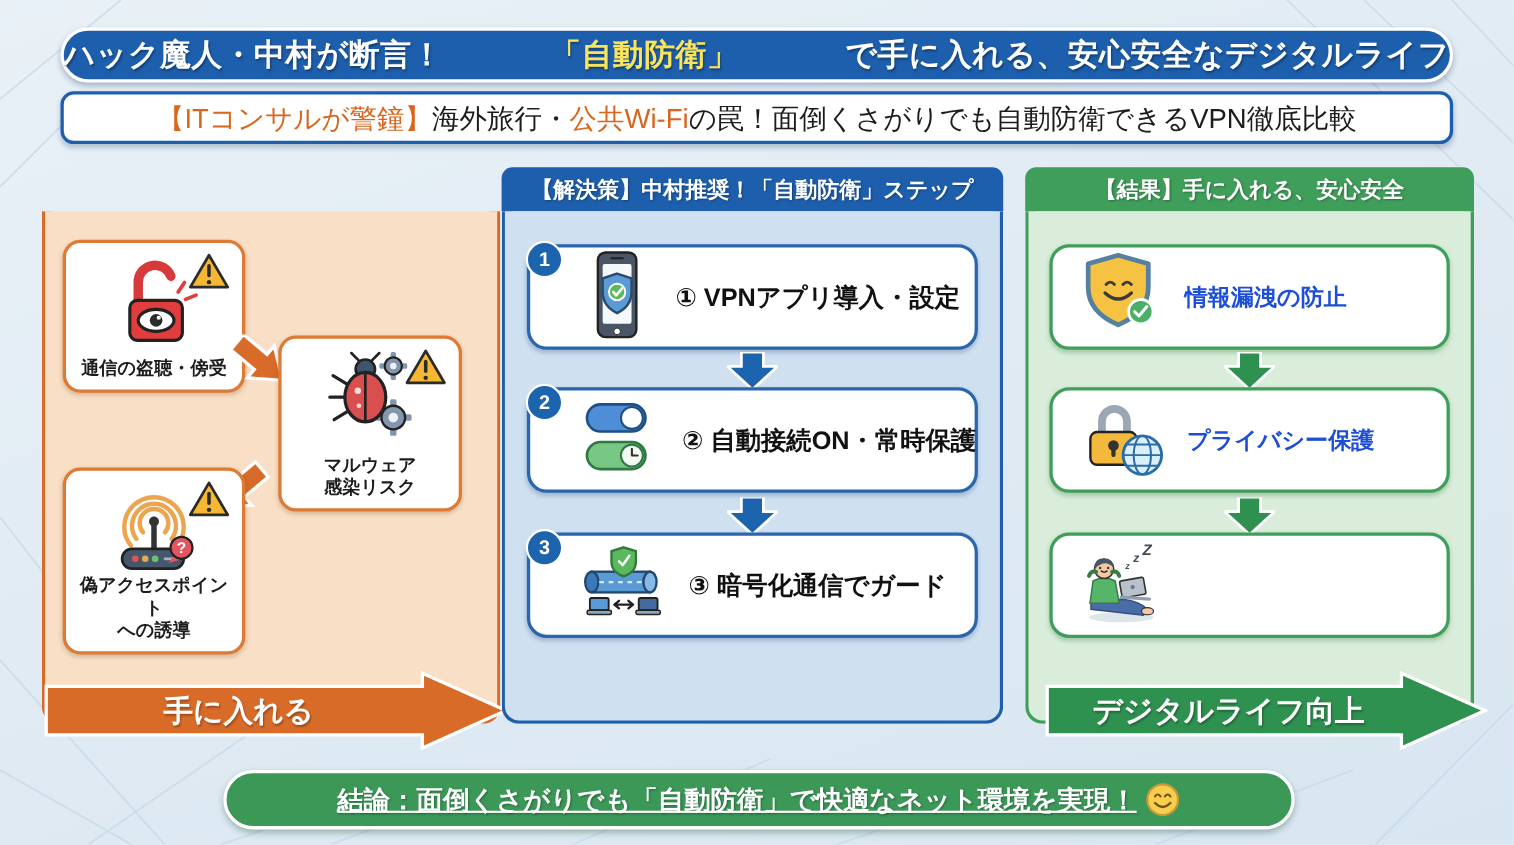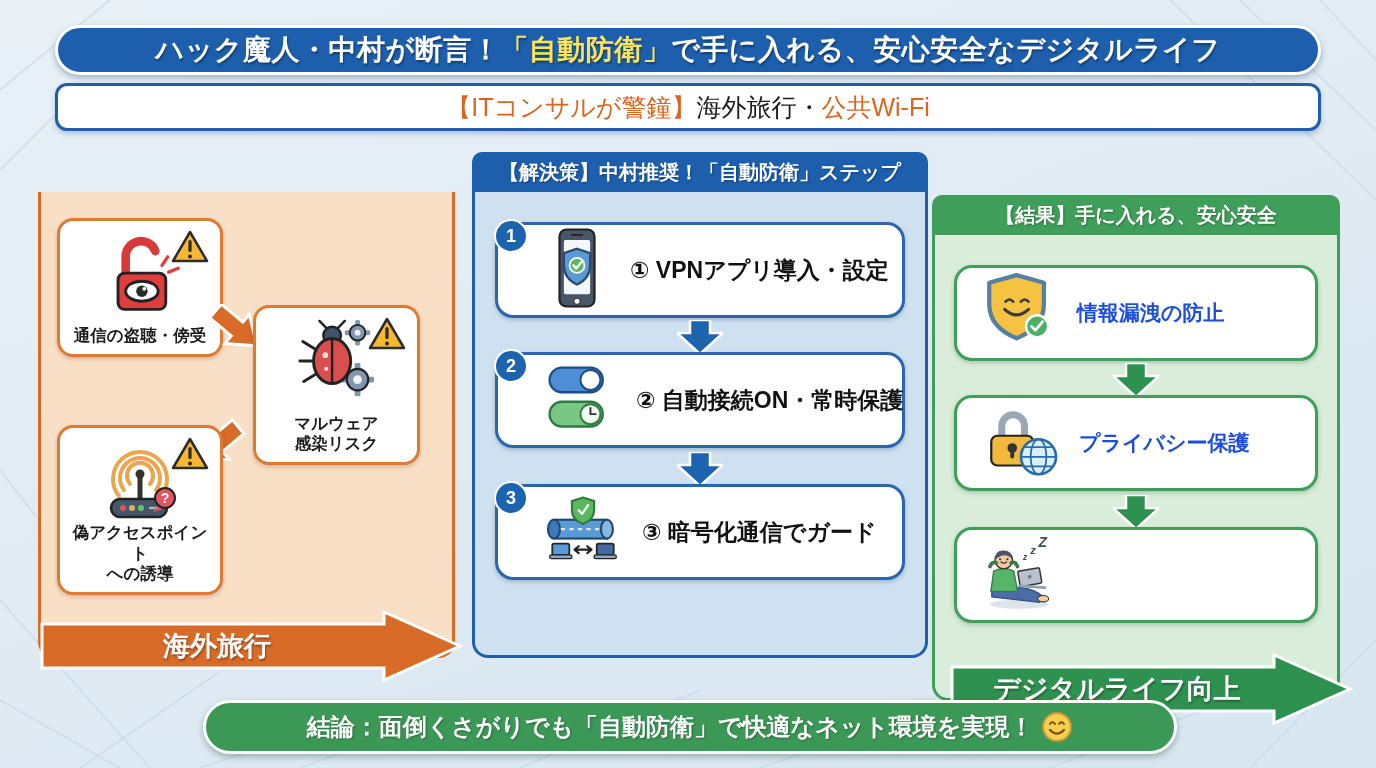--- a/index.html
+++ b/index.html
@@ -4,34 +4,34 @@
 <style>
   html,body{margin:0;padding:0;background:#e4edf5;}
   *{box-sizing:border-box;font-family:"Liberation Sans","DejaVu Sans",sans-serif;}
   #stage{position:relative;width:1376px;height:768px;overflow:hidden;
          background:linear-gradient(160deg,#e9f1f7 0%,#dfeaf3 55%,#d8e6f1 100%);}
   #mesh{position:absolute;inset:0;z-index:0;}
   .layer{position:absolute;z-index:1;}
 
   
   .banner1{left:55px;top:25px;width:1266px;height:50px;background:#1d5fad;
-           border:3px solid #ffffff;border-radius:26px;display:flex;align-items:center;justify-content:center;
+           border:3px solid #ffffff;border-radius:26px;display:flex;align-items:center;justify-content:space-between;
            color:#fff;font-weight:bold;font-size:28px;letter-spacing:.5px;
            box-shadow:0 3px 6px rgba(30,60,100,.35);text-shadow:1px 2px 2px rgba(0,0,0,.35);}
   .banner1 .hl{color:#f9e45b;}
   .banner2{left:55px;top:83px;width:1266px;height:48px;background:#ffffff;
            border:3px solid #1d5fad;border-radius:12px;display:flex;align-items:center;justify-content:center;
            font-weight:normal;font-size:25px;color:#1c1c1c;box-shadow:0 3px 5px rgba(30,60,100,.25);}
   .banner2 .tag,.banner2 .hl{color:#d9651f;}
 
   
   .column{position:absolute;top:152px;height:540px;overflow:visible;}
   .col-warning{left:38px;width:417px;}
-  .col-solution{left:472px;width:456px;}
-  .col-result{left:932px;width:408px;margin-top:43px;}
+  .col-solution{left:456px;width:456px;}
+  .col-result{left:932px;width:408px;}
   .col-header{position:absolute;left:0;right:0;top:0;height:40px;border-radius:10px 10px 0 0;
               display:flex;align-items:center;justify-content:center;color:#fff;font-weight:bold;font-size:20px;
               text-shadow:1px 1px 2px rgba(0,0,0,.3);}
   .col-body{position:absolute;left:0;right:0;top:40px;height:466px;border-radius:0 0 16px 16px;}
   .col-warning .col-header{background:#d96b28;}
   .col-warning .col-body{background:#f8dfc6;border:3px solid #d96b28;border-top:none;}
   .col-solution .col-header{background:#1d5fad;}
   .col-solution .col-body{background:#cfe1f1;border:3px solid #1d5fad;border-top:none;}
   .col-result .col-header{background:#3f9e5a;}
   .col-result .col-body{background:#d9edda;border:3px solid #3f9e5a;border-top:none;}
@@ -66,21 +66,21 @@
                      align-items:center;justify-content:center;color:#fff;font-weight:bold;font-size:27px;
                      text-shadow:1px 2px 2px rgba(0,0,0,.3);}
   .arr-warning{left:2px;width:424px;}
   .arr-solution{left:26px;width:416px;}
   .arr-result{left:18px;width:404px;}
 
   
   .conclusion{left:203px;top:700px;width:974px;height:54px;background:#3b9857;border:3px solid #ffffff;
               border-radius:28px;display:flex;align-items:center;justify-content:center;gap:8px;
               color:#fff;font-weight:bold;font-size:24px;box-shadow:0 3px 6px rgba(20,80,40,.35);
-              text-shadow:1px 1px 2px rgba(0,0,0,.3);}
+              text-shadow:1px 1px 2px rgba(0,0,0,.3);text-decoration:underline;}
 </style>
 </head>
 <body>
 
 <div id="stage">
 
   <svg id="mesh" width="1376" height="768">
     <g stroke="#c6d9e8" stroke-width="1.5" fill="none" opacity="0.8">
       <path d="M0,600 L150,768 M0,700 L120,768 M80,768 L280,630 M200,768 L400,700 M0,470 L70,560 M300,768 L430,720"></path>
       <path d="M1240,0 L1376,130 M1320,0 L1376,60 M1170,0 L1376,200 M0,90 L110,0 M0,170 L70,100"></path>
@@ -91,20 +91,21 @@
   <div class="layer banner1">
     <span>ハック魔人・中村が断言！</span>
       <span class="hl">「自動防衛」</span>
       <span>で手に入れる、安心安全なデジタルライフ</span>
   </div>
 
   <div class="layer banner2">
     <span class="tag">【ITコンサルが警鐘】</span>
       <span>海外旅行・</span>
       <span class="hl">公共Wi-Fi</span>
+      <span>の罠！面倒くさがりでも自動防衛できるVPN徹底比較</span>
   </div>
 
   <div class="column col-warning layer">
     <div class="col-body"></div>
 
     <div class="wbox" style="left:19px;top:66px;width:166px;height:139px;">
       <span class="icon-zone">
         <svg width="86" height="92" viewBox="0 0 90 96">
           <path d="M30 46 V29 A16 16 0 0 1 61 23" fill="none" stroke="#d63a3a" stroke-width="9" stroke-linecap="round"></path>
           <rect x="22" y="46" width="50" height="38" rx="7" fill="#e23d3d" stroke="#222" stroke-width="3"></rect>
@@ -207,21 +208,21 @@
           </svg>
       </span>
       <div class="wlabel">偽アクセスポイント
 への誘導</div>
     </div>
 
     <div class="big-arrow arr-warning">
       <svg viewBox="0 0 424 72" width="424" height="72">
         <polygon points="2,14 344,14 344,2 420,36 344,70 344,58 2,58" fill="#d96b28" stroke="#ffffff" stroke-width="3"></polygon>
       </svg>
-      <div class="alabel">海外旅行</div>
+      <div class="alabel">手に入れる</div>
     </div>
   </div>
 
   <div class="column col-solution layer">
     <div class="col-header">【解決策】中村推奨！「自動防衛」ステップ</div>
     <div class="col-body"></div>
 
     <div class="stepbox" style="top:70px;">
       <div class="step-badge">1</div>
       <span>

